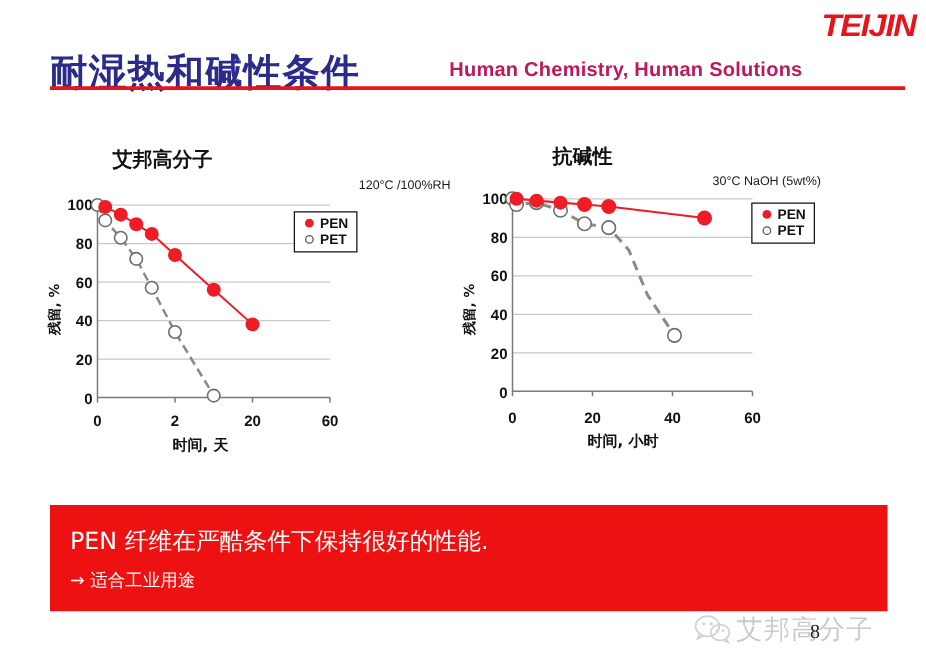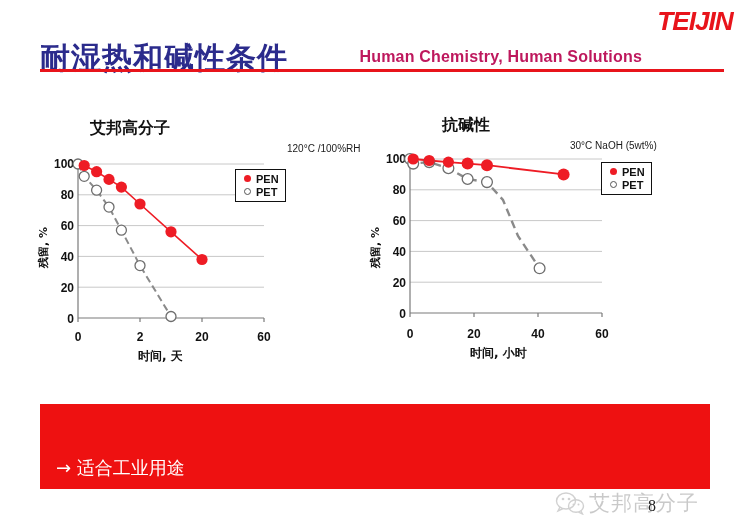--- a/index.html
+++ b/index.html
@@ -86,21 +86,21 @@
     position:absolute;left:40px;top:404px;width:670px;height:85px;background:#ee1111;
   }
   .banner-l1{
     position:absolute;left:16px;top:16px;
     font-family:"DejaVu Sans","Liberation Sans",sans-serif;
     font-size:19px;color:#fff;white-space:nowrap;
   }
   .banner-l2{
     position:absolute;left:16px;top:52px;
     font-family:"DejaVu Sans","Liberation Sans",sans-serif;
-    font-size:18px;color:#fff;white-space:nowrap;
+    font-size:14px;color:#fff;white-space:nowrap;
   }
 
   
   .watermark{
     position:absolute;left:555px;top:483px;width:175px;height:40px;
     display:flex;align-items:center;opacity:0.45;
   }
   .wm-text{
     font-family:"DejaVu Sans","Liberation Sans",sans-serif;
     font-size:21px;color:#8a8a8a;letter-spacing:1px;margin-left:4px;white-space:nowrap;
@@ -283,20 +283,21 @@
       <div class="legend-row">
         <span class="legend-mark">
             <span class="dot-pet"></span>
           </span>
         <span class="legend-txt">PET</span>
       </div>
     </div>
   </div>
 
   <div class="banner">
+    <div class="banner-l1">PEN 纤维在严酷条件下保持很好的性能.</div>
     <div class="banner-l2">→ 适合工业用途</div>
   </div>
 
   <div class="watermark">
     <svg width="30" height="24" viewBox="0 0 30 24">
       <ellipse cx="11" cy="10" rx="9.5" ry="8" fill="none" stroke="#9a9a9a" stroke-width="1.4"></ellipse>
       <path d="M5 16 L3 20 L8 17.6" fill="none" stroke="#9a9a9a" stroke-width="1.4"></path>
       <circle cx="8" cy="8" r="1.3" fill="#9a9a9a"></circle>
       <circle cx="14" cy="8" r="1.3" fill="#9a9a9a"></circle>
       <ellipse cx="21" cy="15" rx="7.5" ry="6.3" fill="none" stroke="#9a9a9a" stroke-width="1.4"></ellipse>

